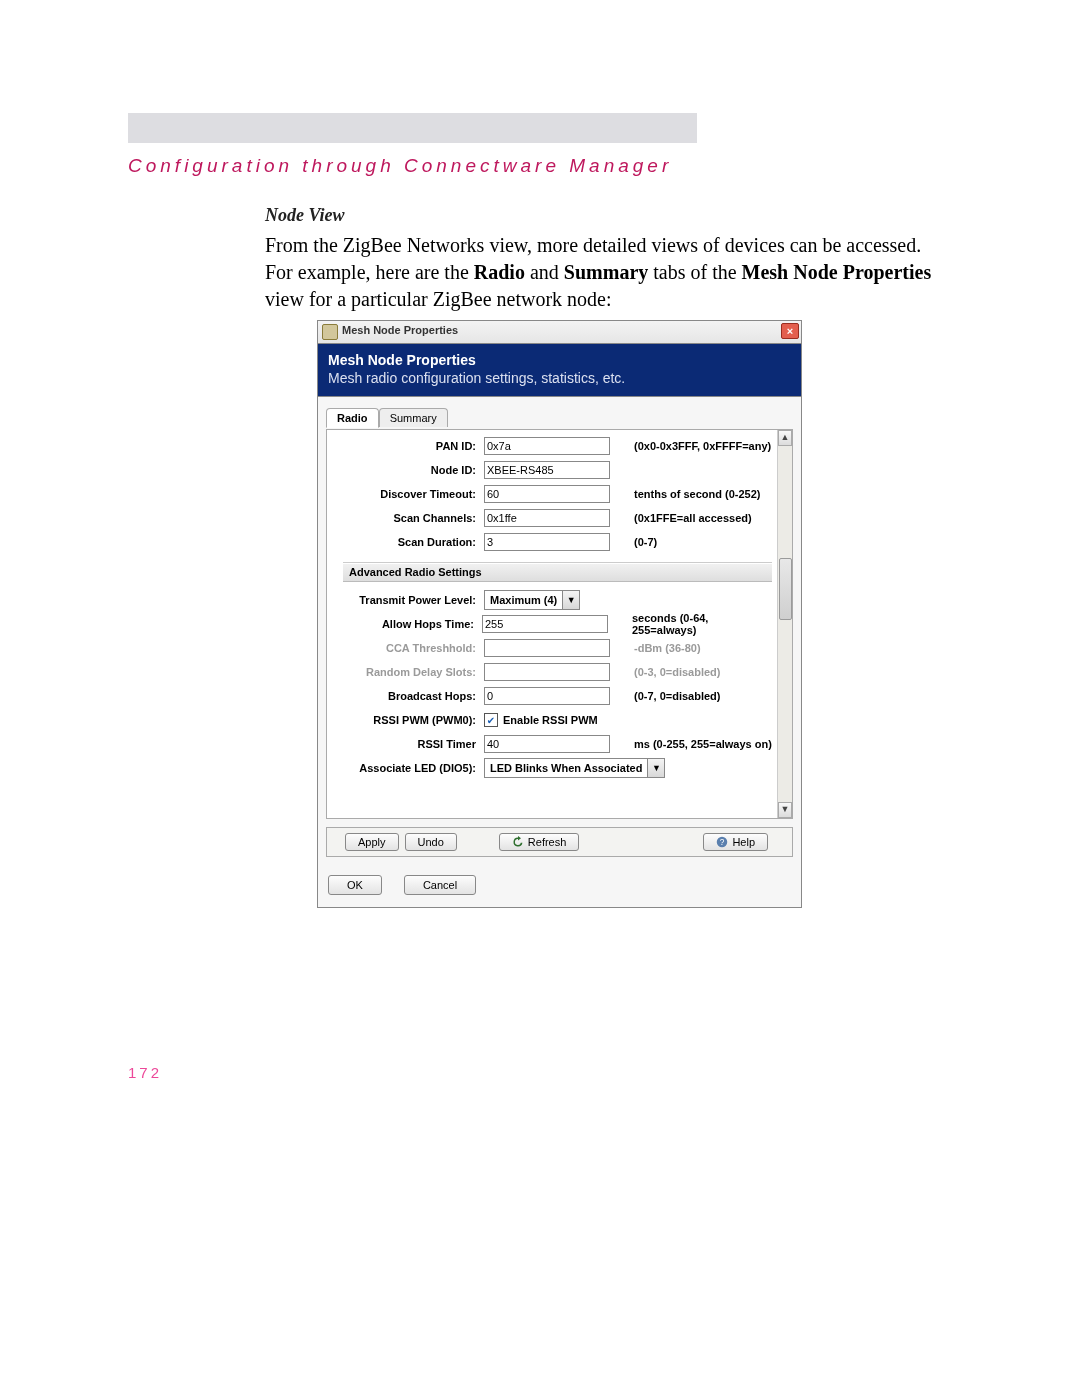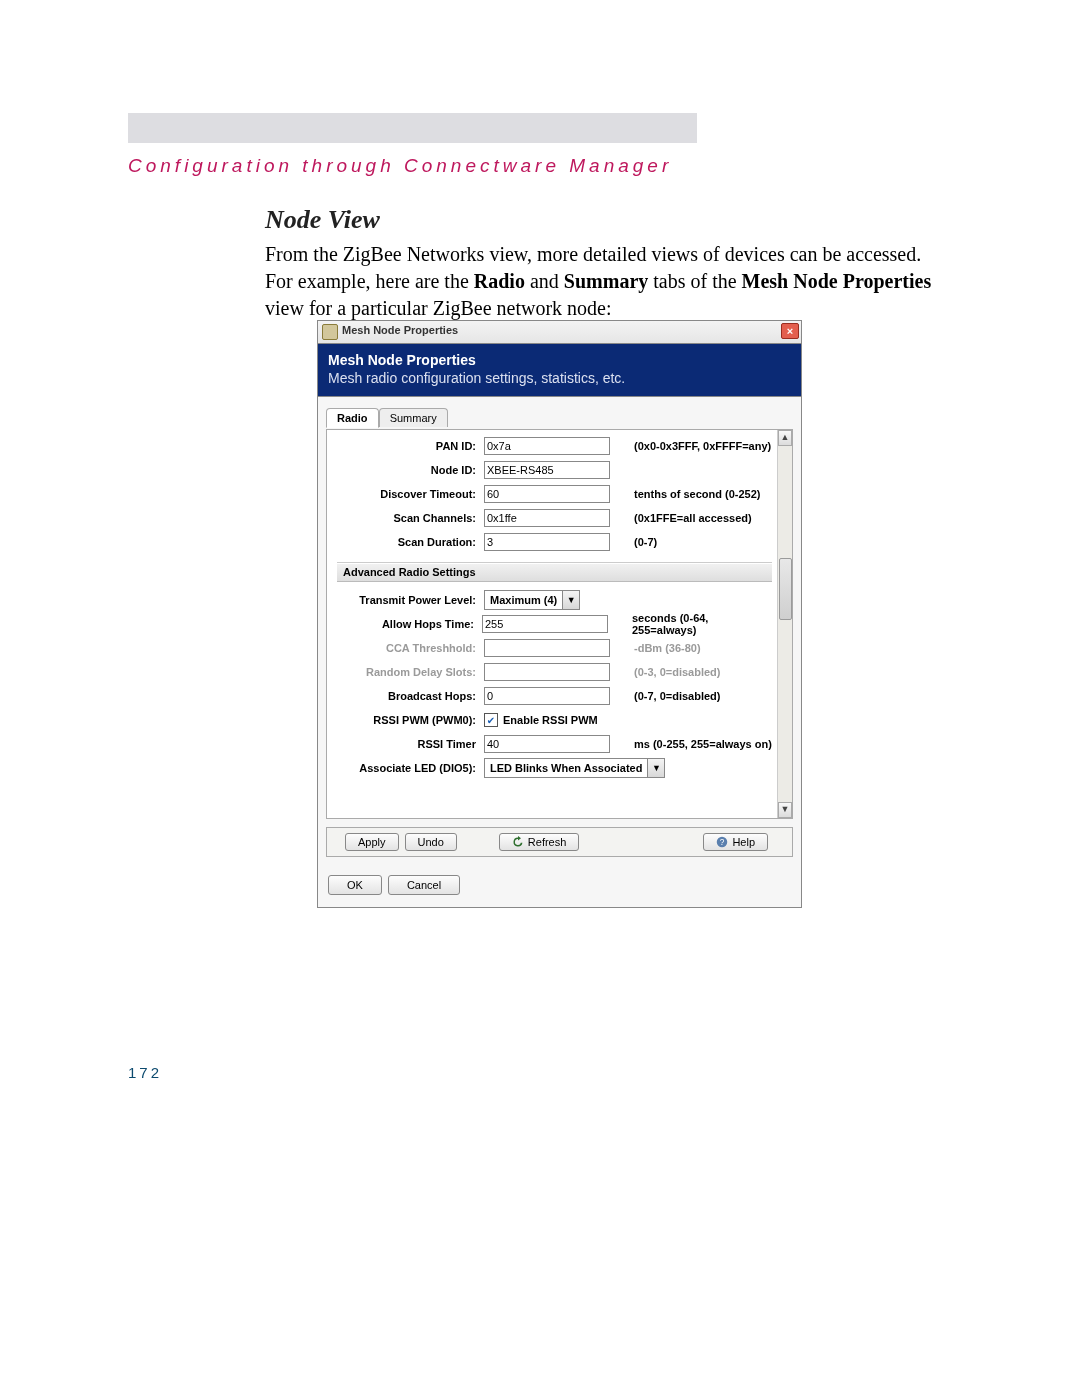--- a/index.html
+++ b/index.html
@@ -34,21 +34,21 @@
   .section {
     position: absolute;
     left: 265px;
     top: 205px;
     width: 680px;
   }
   .section-title {
     font-family: "Times New Roman", Times, serif;
     font-style: italic;
     font-weight: bold;
-    font-size: 26px;
+    font-size: 18px;
     color: #222;
     margin-bottom: 6px;
   }
   .section-body {
     font-size: 20px;
     line-height: 1.35;
   }
   .screenshot {
     position: absolute;
     left: 317px;
@@ -167,21 +167,21 @@
     background: linear-gradient(#f2f2f2,#dedede);
     border-top: 1px solid #ccc;
     border-bottom: 1px solid #bbb;
     padding: 3px 6px;
     font-weight: bold;
     box-shadow: 0 1px 0 #fff inset;
     margin: 2px 2px 6px 20px;
     text-decoration: underline;
     text-decoration-color: #888;
   }
-  .group-header.adv { margin-left: 6px; text-decoration: none; }
+  .group-header.adv { margin-left: 12px; text-decoration: none; }
   .form-row {
     display: flex;
     align-items: center;
     height: 24px;
     margin-bottom: 0px;
   }
   .fld-label {
     width: 145px;
     text-align: right;
     padding-right: 8px;
@@ -250,31 +250,31 @@
     cursor: pointer;
     margin-right: 6px;
     display: inline-flex;
     align-items: center;
     gap: 4px;
   }
   .spacer { flex: 1; }
   .bottom-btns {
     padding: 10px 10px 12px 10px;
     display: flex;
-    gap: 0;
+    gap: 16px;
   }
   .bottom-btns .xp-btn { padding: 3px 18px; }
   .page-num {
     position: absolute;
     left: 128px;
     top: 1064px;
     font-family: Arial, Helvetica, sans-serif;
     font-size: 15px;
     letter-spacing: 3px;
-    color: #0c4a6e;
+    color: #ec4899;
   }
   svg.icon { width: 12px; height: 12px; }
 </style>
 </head>
 <body>
 
 <div class="top-bar"></div>
 <div class="chapter">Configuration through Connectware Manager</div>
 
 <div class="section">

